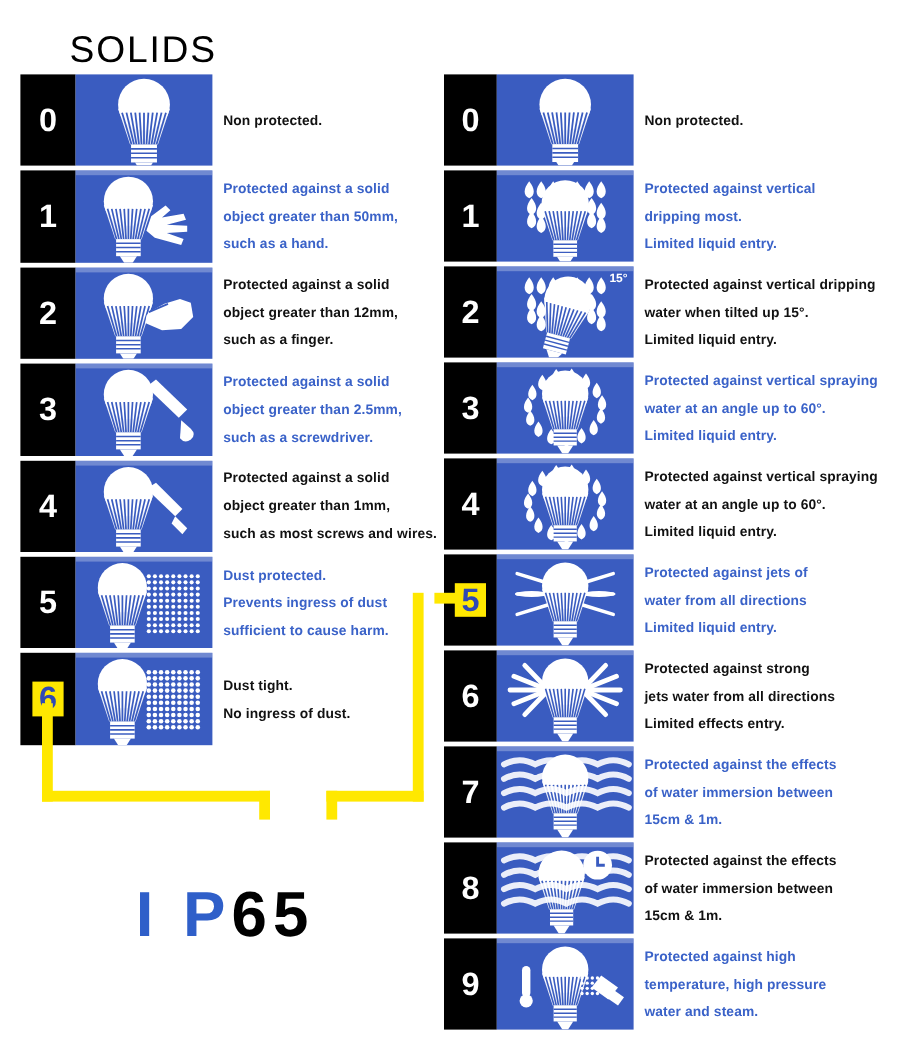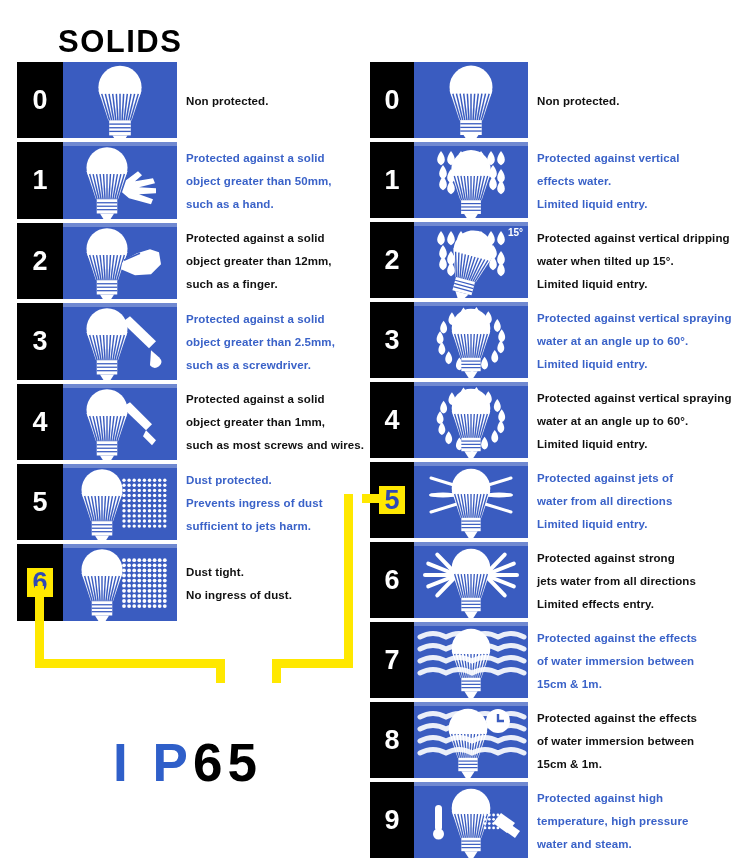--- a/index.html
+++ b/index.html
@@ -9,21 +9,21 @@
     background: #ffffff;
     font-family: "Liberation Sans", sans-serif;
     overflow: hidden;
   }
   #root { position: relative; width: 750px; height: 864px; }
 
   
   .col-title {
     position: absolute;
     font-size: 31px;
-    font-weight: bold;
+    font-weight: normal;
     letter-spacing: 1.5px;
     line-height: 1;
   }
   .col-title.solids { left: 58px; top: 26px; color: #000000; }
   .col-title.water  { left: 418px; top: 26px; color: #2f6fd0; }
 
   
   .row { position: absolute; }
   .numbox {
     position: absolute;
@@ -406,21 +406,21 @@
               <circle cx="101.8" cy="46.8" r="1.7" fill="#fff"></circle>
               <circle cx="101.8" cy="51.9" r="1.7" fill="#fff"></circle>
               <circle cx="101.8" cy="57" r="1.7" fill="#fff"></circle>
               <circle cx="101.8" cy="62.1" r="1.7" fill="#fff"></circle>
             </svg>
           </div>
           <div class="sep"></div>
         </div>
         <div class="desc blue" style="left: 186px; width: 190px; top: 4.7px;">Dust protected.
 Prevents ingress of dust
-sufficient to jets harm.</div>
+sufficient to cause harm.</div>
       </div>
       <div class="row" style="left: 0px; top: 544.4px; width: 750px; height: 76.4px;">
         <div class="numbox highlight" style="left: 17px; width: 46px; height: 76.4px;">
           <span class="hl">6</span>
         </div>
         <div class="iconbox" style="left: 63px; width: 114px; height: 76.4px;">
           <div style="position: absolute; inset: 0px;">
             <svg class="art" viewBox="0 0 114 76.4" preserveAspectRatio="none">
               <circle cx="39" cy="25.73304347826087" r="20.511739130434783" fill="#fff"></circle>
               <path d="M18.488260869565217,28.888695652173915 L27.955217391304345,57.28956521739131 L50.044782608695655,57.28956521739131 L59.51173913043478,28.888695652173915 Z" fill="#fff" opacity=".92"></path>
@@ -608,21 +608,21 @@
               <rect x="47.12" y="58.28" width="19.76" height="13.68" fill="#fff"></rect>
               <line x1="47.12" y1="61.623999999999995" x2="66.88" y2="61.623999999999995" stroke="#3a5cc0" stroke-width="1.2160000000000002"></line>
               <line x1="47.12" y1="64.96799999999999" x2="66.88" y2="64.96799999999999" stroke="#3a5cc0" stroke-width="1.2160000000000002"></line>
               <line x1="47.12" y1="68.312" x2="66.88" y2="68.312" stroke="#3a5cc0" stroke-width="1.2160000000000002"></line>
               <path d="M50.16,71.96000000000001 L63.84,71.96000000000001 L57,82.6 Z" fill="#fff"></path>
             </svg>
           </div>
           <div class="sep"></div>
         </div>
         <div class="desc blue" style="left: 537px; width: 213px; top: 4.5px;">Protected against vertical
-effects water.
+dripping most.
 Limited liquid entry.</div>
       </div>
       <div class="row" style="left: 0px; top: 222px; width: 750px; height: 76px;">
         <div class="numbox" style="left: 370px; width: 44px; height: 76px;">
           <span class="hl">2</span>
         </div>
         <div class="iconbox" style="left: 414px; width: 114px; height: 76px;">
           <div style="position: absolute; inset: 0px;">
             <svg class="art" viewBox="0 0 114 76" preserveAspectRatio="none">
               <path d="M27,9 C22.24173913043478,14.947826086956521 21.64695652173913,20.895652173913042 27,23.12608695652174 C32.35304347826087,20.895652173913042 31.75826086956522,14.947826086956521 27,9 Z" fill="#fff"></path>

